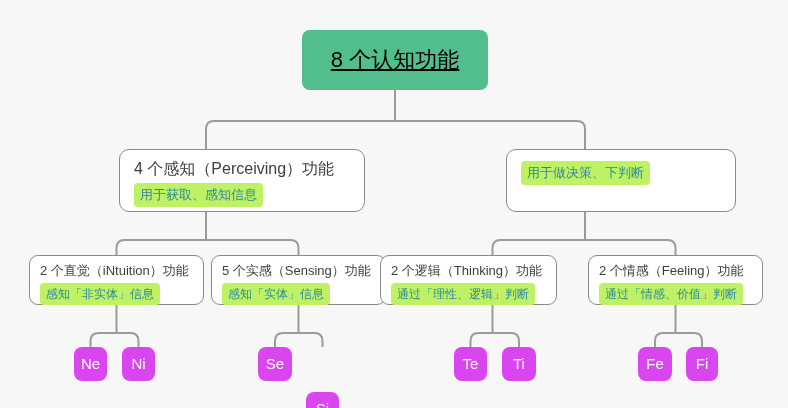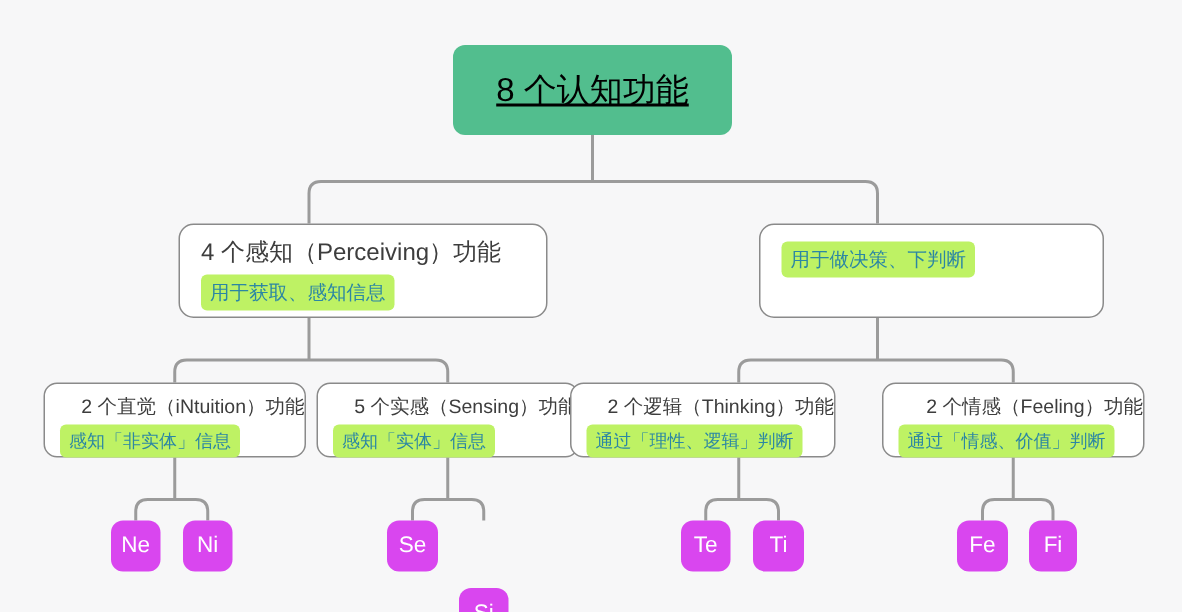--- a/index.html
+++ b/index.html
@@ -58,21 +58,20 @@
     background: #ffffff;
     border: 1px solid #8a8a8a;
     border-radius: 9px;
     padding: 6px 0 0 10px;
   }
   .group-node .title {
     font-size: 13px;
     color: #3d3d3d;
     line-height: 18px;
     white-space: nowrap;
-    text-align: right;
   }
   .note {
     display: inline-block;
     background: #bef264;
     color: #2c87a3;
     border-radius: 4px;
     padding: 4px 6px;
     margin-top: 3px;
     white-space: nowrap;
   }

